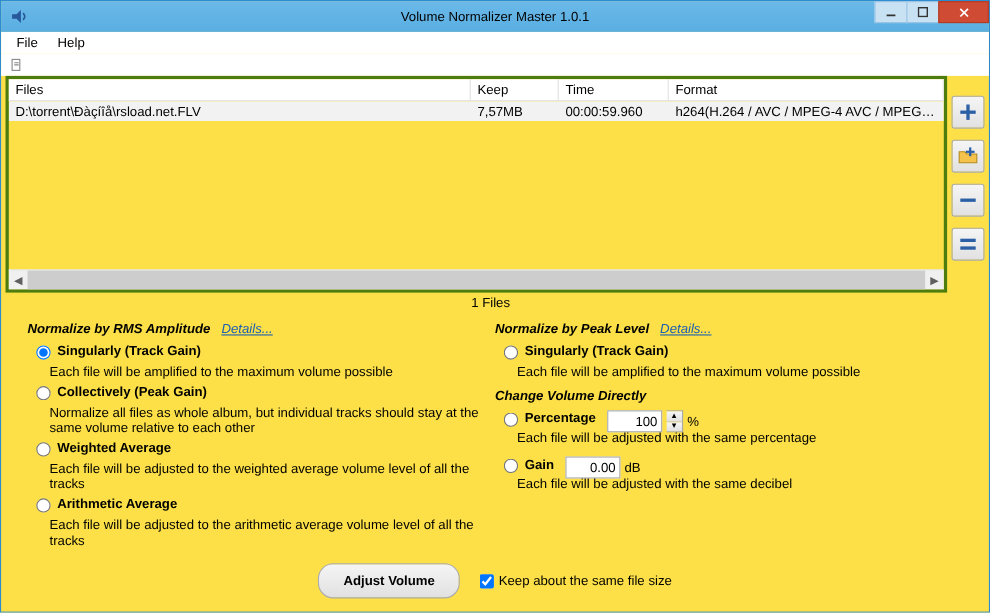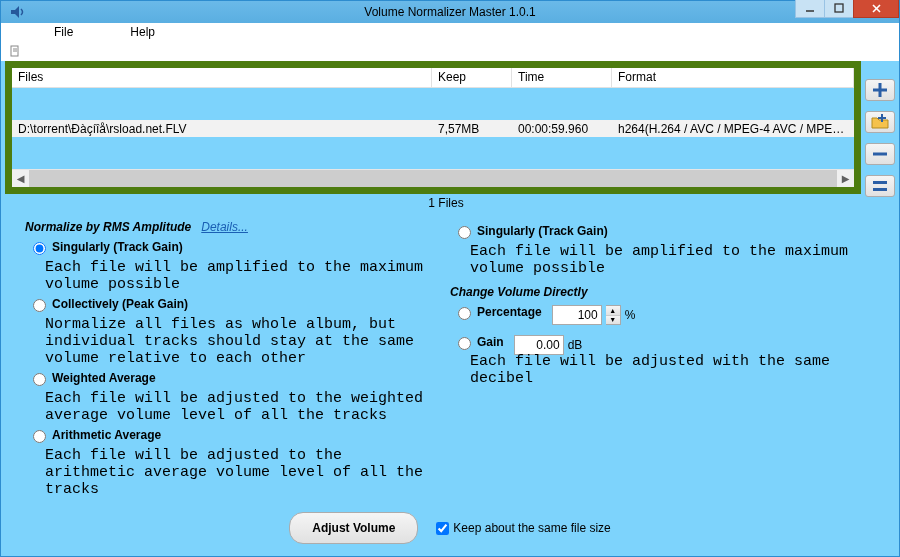--- a/index.html
+++ b/index.html
@@ -4,21 +4,21 @@
 <style>
   * { box-sizing: border-box; margin: 0; padding: 0; }
   html, body { height: 100%; overflow: hidden; }
   body { font-family: "Segoe UI", Tahoma, sans-serif; font-size: 12px; background: #fff; }
 
   
   .window {
     width: 900px; height: 557px;
     border: 1px solid #2d8ccf;
     display: flex; flex-direction: column;
-    background: #7dd3fc;
+    background: #fde047;
   }
   .titlebar {
     background: linear-gradient(#6ab9e9, #5aaee1);
     height: 28px; display: flex; align-items: center;
     position: relative;
     color: #000;
   }
   .titlebar .app-icon {
     width: 16px; height: 16px; margin-left: 8px;
     display: inline-flex; align-items: center; justify-content: center;
@@ -39,21 +39,21 @@
   .win-btn.min { background: #c8e2f4; }
   .win-btn.max { background: #c8e2f4; }
   .win-btn.close { background: #d04b33; border-color: #b33a24; color: #fff; width: 46px; }
   .win-btn.close svg { stroke: #fff; }
   .win-btn svg { display: block; }
 
   .menubar {
     display: flex; gap: 2px; height: 20px; align-items: center;
     padding: 0 6px; background: #fff;
   }
-  .menu-item { padding: 2px 8px; cursor: default; margin-left: 39px; }
+  .menu-item { padding: 2px 8px; cursor: default; }
 
   .toolbar-thin {
     height: 20px;
     background: #fff;
     padding: 2px 6px;
     display: flex; align-items: center;
   }
   .toolbar-thin .tb-ic {
     width: 16px; height: 16px; display: inline-flex;
     align-items: center; justify-content: center;
@@ -62,23 +62,22 @@
   .content-area {
     flex: 1 1 auto;
     display: flex; flex-direction: row;
     padding: 0 4px 0 4px;
     gap: 4px;
     min-height: 0;
   }
 
   .table-panel {
     flex: 1 1 auto; display: flex; flex-direction: column;
-    border: 7px solid #4d7c0f;
+    border: 3px solid #4d7c0f;
     min-width: 0;
-    gap: 32px;
   }
   .table-head {
     display: flex; background: #fff;
     border-bottom: 1px solid #e1e1e1;
     height: 20px;
   }
   .th {
     padding: 2px 6px; border-right: 1px solid #e1e1e1;
     font-size: 12px; color: #000;
     overflow: hidden; white-space: nowrap;
@@ -135,21 +134,21 @@
   .section-title {
     font-style: italic; font-weight: bold;
     font-size: 12px;
     margin-bottom: 6px;
   }
   .details-link { color: #1a5fb4; text-decoration: underline; font-style: italic; font-weight: normal; cursor: pointer; font-size: 12px; }
 
   .radio-row { display: flex; align-items: flex-start; gap: 6px; margin: 4px 0 8px 8px; }
   .radio-row input[type=radio] { margin-top: 2px; }
   .radio-label { font-weight: bold; font-size: 12px; }
-  .radio-desc { font-size: 15px; color: #000; margin-left: 20px; margin-top: -4px; font-family: Liberation Mono, monospace; }
+  .radio-desc { font-size: 12px; color: #000; margin-left: 20px; margin-top: -4px; }
 
   .inline-field {
     display: inline-flex; align-items: center; gap: 4px;
     margin-left: 4px;
   }
   .num-input {
     width: 50px; height: 20px;
     border: 1px solid #a9a9a9; font-size: 12px;
     text-align: right;
     padding-right: 3px;
@@ -313,20 +312,24 @@
       <div class="radio-desc">Each file will be adjusted to the weighted average volume level of all the tracks</div>
 
       <div class="radio-row">
         <input type="radio" name="mode" style="">
         <span class="radio-label">Arithmetic Average</span>
       </div>
       <div class="radio-desc">Each file will be adjusted to the arithmetic average volume level of all the tracks</div>
     </div>
 
     <div class="opt-col">
+      <div class="section-title">
+        <span>Normalize by Peak Level</span>&nbsp;&nbsp;
+        <span class="details-link">Details...</span>
+      </div>
       <div class="radio-row">
         <input type="radio" name="mode" style="">
         <span class="radio-label">Singularly (Track Gain)</span>
       </div>
       <div class="radio-desc">Each file will be amplified to the maximum volume possible</div>
 
       <div style="height:8px"></div>
       <div class="section-title">Change Volume Directly</div>
 
       <div class="radio-row" style="margin-bottom:2px">
@@ -334,20 +337,21 @@
         <span class="radio-label">Percentage</span>
         <span class="inline-field">
           <input class="num-input" value="100" style="">
           <span class="spinner">
             <span class="s">▲</span>
             <span class="s">▼</span>
           </span>
           <span>%</span>
         </span>
       </div>
+      <div class="radio-desc">Each file will be adjusted with the same percentage</div>
 
       <div class="radio-row" style="margin-bottom:2px; margin-top:10px">
         <input type="radio" name="mode" style="">
         <span class="radio-label">Gain</span>
         <span class="inline-field">
           <input class="num-input" value="0.00" style="">
           <span>dB</span>
         </span>
       </div>
       <div class="radio-desc">Each file will be adjusted with the same decibel</div>

